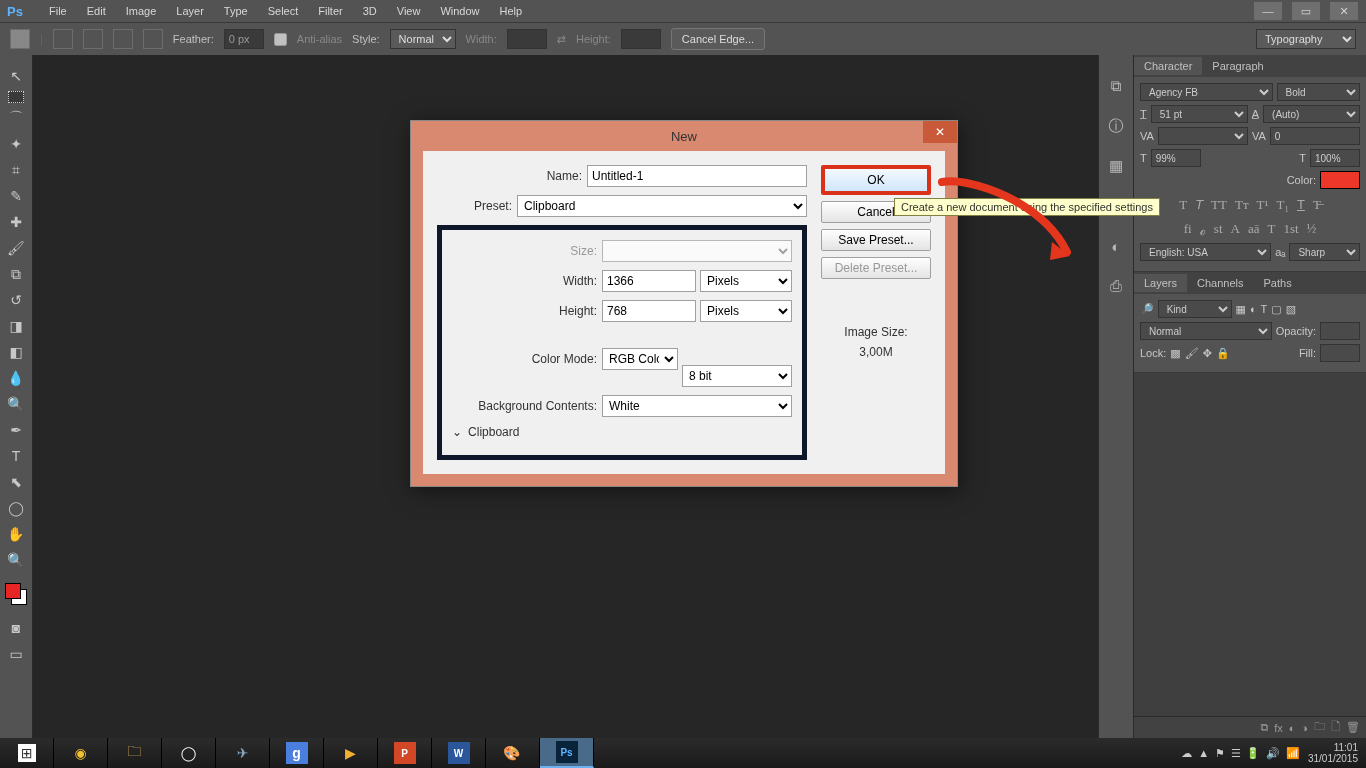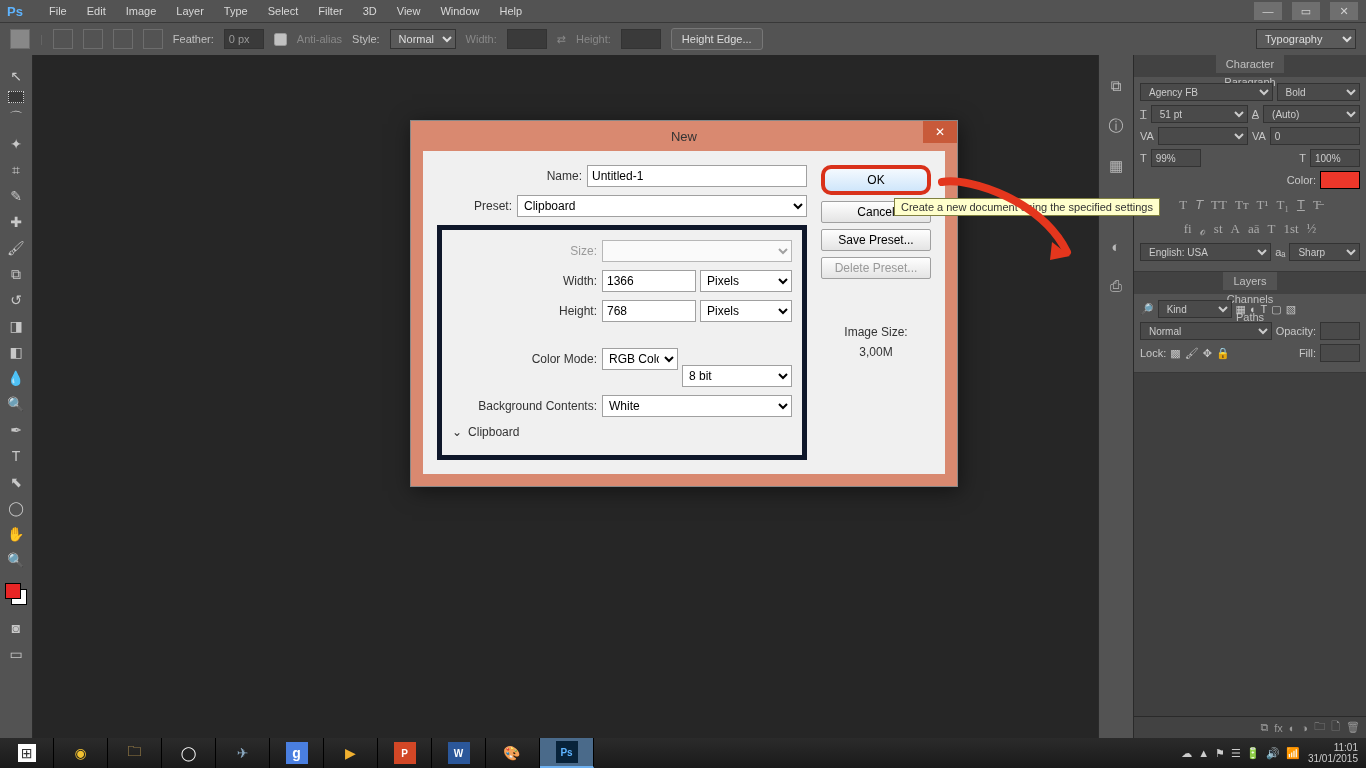--- a/index.html
+++ b/index.html
@@ -31,21 +31,21 @@
 .swatch-fg { position:relative; width:22px; height:22px; margin-top:8px;}
 .swatch-fg .fg { position:absolute; width:16px; height:16px; background:#e82525; border:1px solid #000; top:0; left:0;}
 .swatch-fg .bg { position:absolute; width:16px; height:16px; background:#fff; border:1px solid #000; bottom:0; right:0;}
 
 .canvas-area { flex:1; background:#262626; display:flex; align-items:center; justify-content:center;}
 
 .right-dock-icons { width:35px; background:#535353; border-left:1px solid #2a2a2a; display:flex; flex-direction:column; align-items:center; padding-top:20px; gap:18px;}
 .right-dock-icons div { width:22px; height:22px; color:#b8b8b8; display:flex; align-items:center; justify-content:center; font-size:15px;}
 
 .panels { width:233px; background:#535353; border-left:1px solid #2a2a2a; display:flex; flex-direction:column; font-size:11px; color:#c8c8c8;}
-.panel-tabs { height:22px; background:#424242; display:flex; align-items:center;flex-direction:column;}
+.panel-tabs { height:22px; background:#424242; display:flex; align-items:center;}
 .panel-tab { padding:3px 10px; color:#c0c0c0; font-size:11px;}
 .panel-tab.active { background:#535353;}
 .panel-body { padding:6px; border-bottom:1px solid #383838;}
 .panel-row { display:flex; align-items:center; gap:4px; margin-bottom:4px;}
 .panel-sel { background:#4a4a4a; border:1px solid #333; color:#ccc; height:18px; font-size:10px; flex:1; padding:0 4px;}
 .panel-input { background:#4a4a4a; border:1px solid #333; color:#ccc; width:50px; height:18px; font-size:10px; padding:0 4px;}
 .color-swatch{ width:40px;height:18px;background:#ed372a;border:1px solid #000;}
 .type-icons{display:flex;gap:8px;justify-content:center;padding:4px 0;}
 .type-icons span{color:#aaa;font-size:13px;font-family:serif;}
 .layers-panel{flex:1;display:flex;flex-direction:column;}
@@ -68,21 +68,21 @@
 .dlg-body { padding:14px; border:12px solid #d98970; border-top:none; display:flex; gap:14px;}
 .dlg-main { flex:1;}
 .dlg-row { display:flex; align-items:center; margin-bottom:8px;}
 .dlg-row label { width:150px; text-align:right; padding-right:5px; font-size:12px; color:#333;}
 .dlg-row label.disabled { color:#999; }
 .dlg-input { height:22px; border:1px solid #a0a0a0; padding:0 4px; font-size:12px;}
 .dlg-input.name{ flex:1;}
 .dlg-select { height:22px; border:1px solid #a0a0a0; font-size:12px; background:#fff; padding:0 2px;}
 .dlg-side { width:110px; display:flex; flex-direction:column; gap:6px;}
 .dlg-btn { height:22px; border:1px solid #a0a0a0; background:linear-gradient(#fefefe,#e4e4e4); font-size:12px; border-radius:2px;}
-.dlg-btn.ok { border:4px solid #d9311a; border-radius:10px; height:30px; background:linear-gradient(#f4f9fe,#cfe6fb);}
+.dlg-btn.ok { border:4px solid #d9311a; border-radius:2px; height:30px; background:linear-gradient(#f4f9fe,#cfe6fb);}
 .dlg-btn.delete { color:#999; }
 .advanced{ display:flex; align-items:center; gap:6px; font-size:12px; color:#333; margin-top:8px; cursor:pointer;}
 .chev{ display:inline-block; transform:rotate(0deg);}
 .img-size{ text-align:center; font-size:12px; color:#333; margin-top:40px;}
 
 
 .tooltip { position:absolute; background:#ffffcc; border:1px solid #808040; color:#333; font-size:11px; padding:2px 6px;}
 
 .annot-arrow{position:absolute; pointer-events:none;}
 .annot-arrow svg{overflow:visible;}
@@ -123,21 +123,21 @@
   <input class="opt-input" value="0 px" style="">
   <input type="checkbox" disabled="" style="">
   <span style="color:#888;">Anti-alias</span>
   <span>Style:</span>
   <select class="opt-select"><option>Normal</option></select>
   <span style="color:#888;">Width:</span>
   <input class="opt-input" disabled="" style="">
   <span style="color:#888;">⇄</span>
   <span style="color:#888;">Height:</span>
   <input class="opt-input" disabled="" style="">
-  <button class="opt-btn">Height Edge...</button>
+  <button class="opt-btn">Cancel Edge...</button>
   <select class="opt-select opt-right" style="width:100px;"><option>Typography</option></select>
 </div>
 
 <div class="main">
   <div class="tools">
     <div class="tool">↖</div>
     <div class="tool selected" style="border:1px dotted #ccc;width:16px;height:12px;"></div>
     <div class="tool">⌒</div>
     <div class="tool">✦</div>
     <div class="tool">⌗</div>

